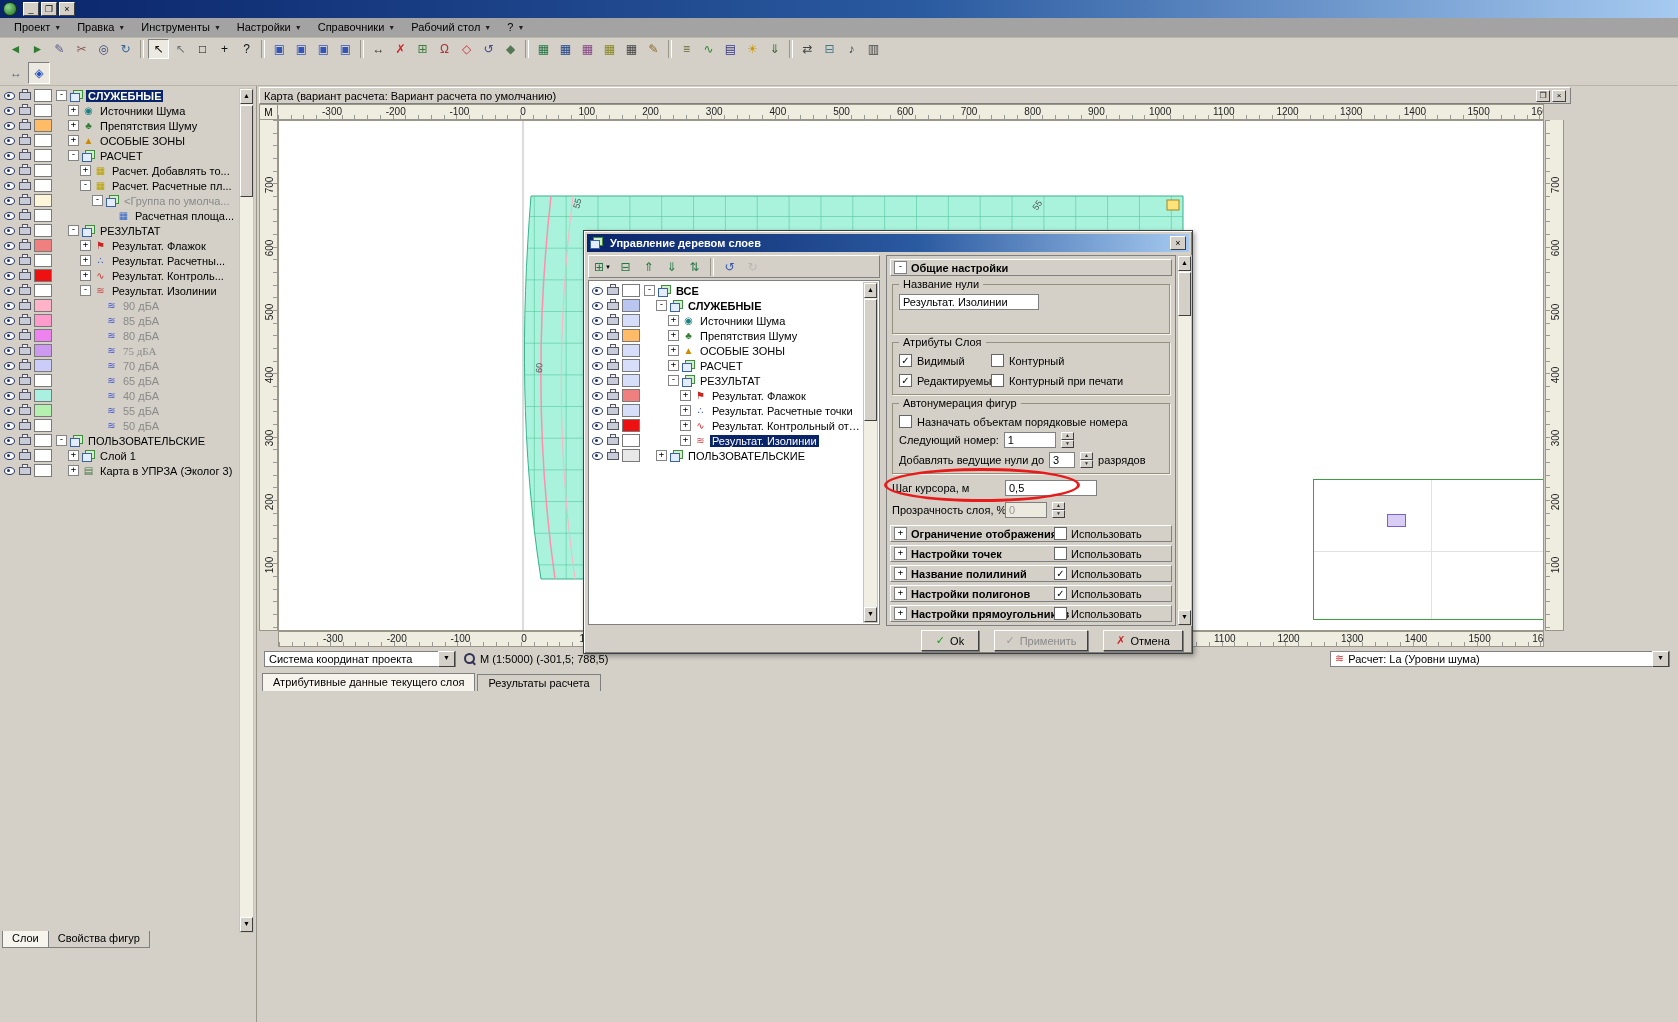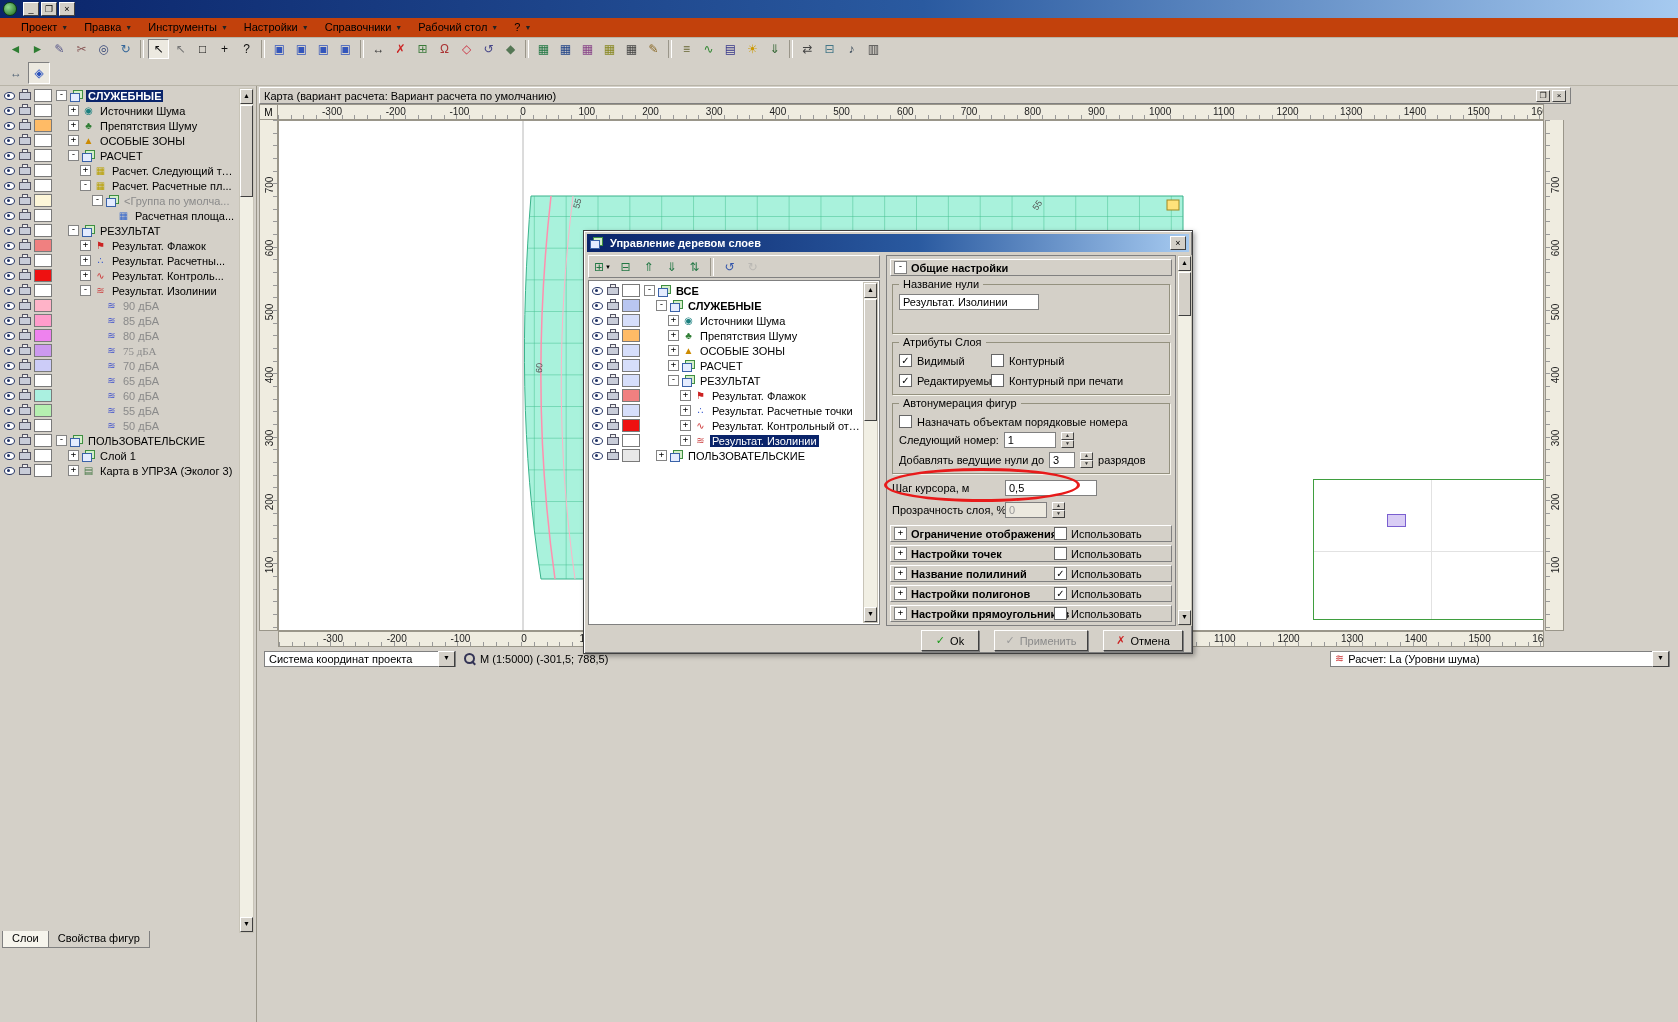--- a/index.html
+++ b/index.html
@@ -11,21 +11,21 @@
   .titlebar{position:absolute;left:0;top:0;right:0;height:18px;
     background:linear-gradient(90deg,#0a246a,#2a5aa0 55%,#a6caf0);
     display:flex;align-items:center;padding:0 3px;color:#fff;z-index:20}
   .app-icon{width:12px;height:12px;margin-right:4px;border-radius:50%;
     background:radial-gradient(circle at 35% 35%,#8fd98f,#1d6b1d);border:1px solid #0c3c0c;flex:none}
   .title-text{font-weight:bold;font-size:11px;flex:1;white-space:nowrap}
   .winbtn{width:16px;height:14px;margin-left:2px;background:#d4d0c8;color:#000;
     border:1px solid;border-color:#fff #404040 #404040 #fff;font-size:9px;line-height:11px;text-align:center;padding:0}
 
   .menubar{position:absolute;top:18px;left:0;right:0;height:19px;display:flex;align-items:center;
-    padding-left:13px;border-bottom:1px solid #b8b4a8;background:#c2410c;z-index:19}
+    padding-left:6px;border-bottom:1px solid #b8b4a8;background:#a3a3a3;z-index:19}
   .menu-item{padding:2px 8px 3px 8px;display:flex;align-items:center;gap:4px;cursor:default}
   .menu-arrow{font-size:7px;color:#222}
 
   .toolbar{position:absolute;left:0;right:0;display:flex;align-items:center;gap:1px;
     padding-left:5px;border-bottom:1px solid #b8b4a8;background:#d4d0c8;z-index:18}
   .tb1{top:37px;height:23px}
   .tb2{top:60px;height:25px}
   .tbtn{width:21px;height:20px;display:flex;align-items:center;justify-content:center;
     background:transparent;border:1px solid transparent;padding:0}
   .tb2 .tbtn{width:22px;height:22px}
@@ -422,21 +422,21 @@
         <span class="icell">
           <span class="eye"></span>
         </span>
         <span class="icell">
           <span class="printer"></span>
         </span>
         <span class="swatch" style="background: rgb(255, 255, 255);"></span>
         <span class="tpart" style="padding-left: 24px;">
           <span class="expand">+</span>
           <span class="ticon" style="color: rgb(184, 160, 0);">▦</span>
-          <span class="tlabel">Расчет. Следующий то...</span>
+          <span class="tlabel">Расчет. Добавлять то...</span>
         </span>
       </div>
       <div class="trow">
         <span class="icell">
           <span class="eye"></span>
         </span>
         <span class="icell">
           <span class="printer"></span>
         </span>
         <span class="swatch" style="background: rgb(255, 255, 255);"></span>
@@ -632,21 +632,21 @@
         <span class="icell">
           <span class="eye"></span>
         </span>
         <span class="icell">
           <span class="printer"></span>
         </span>
         <span class="swatch" style="background: rgb(170, 240, 224);"></span>
         <span class="tpart" style="padding-left: 36px;">
           <span class="expand-gap"></span>
           <span class="ticon" style="color: rgb(68, 85, 204);">≋</span>
-          <span class="tlabel" style="color: rgb(138, 138, 138);">60 дБА</span>
+          <span class="tlabel" style="color: rgb(138, 138, 138);">40 дБА</span>
         </span>
       </div>
       <div class="trow">
         <span class="icell">
           <span class="eye"></span>
         </span>
         <span class="icell">
           <span class="printer"></span>
         </span>
         <span class="swatch" style="background: rgb(181, 240, 176);"></span>
@@ -829,20 +829,24 @@
       <span class="mag"></span>
       <span>М (1:5000)  (-301,5; 788,5)</span>
     </div>
     <div class="combo-calc">
       <span class="calc-ico">≋</span>
       <span>Расчет: La (Уровни шума)</span>
       <span class="dd">▼</span>
     </div>
   </div>
 
+  <div class="bottom-tabs">
+    <div class="btab active">Атрибутивные данные текущего слоя</div>
+    <div class="btab">Результаты расчета</div>
+  </div>
 </div>
 
 <div class="dialog">
   <div class="dlg-title">
     <span class="sheets"></span>
     <span>Управление деревом слоев</span>
     <button class="dlg-close">×</button>
   </div>
 
   <div class="dlg-toolbar" id="dlg-toolbar">

